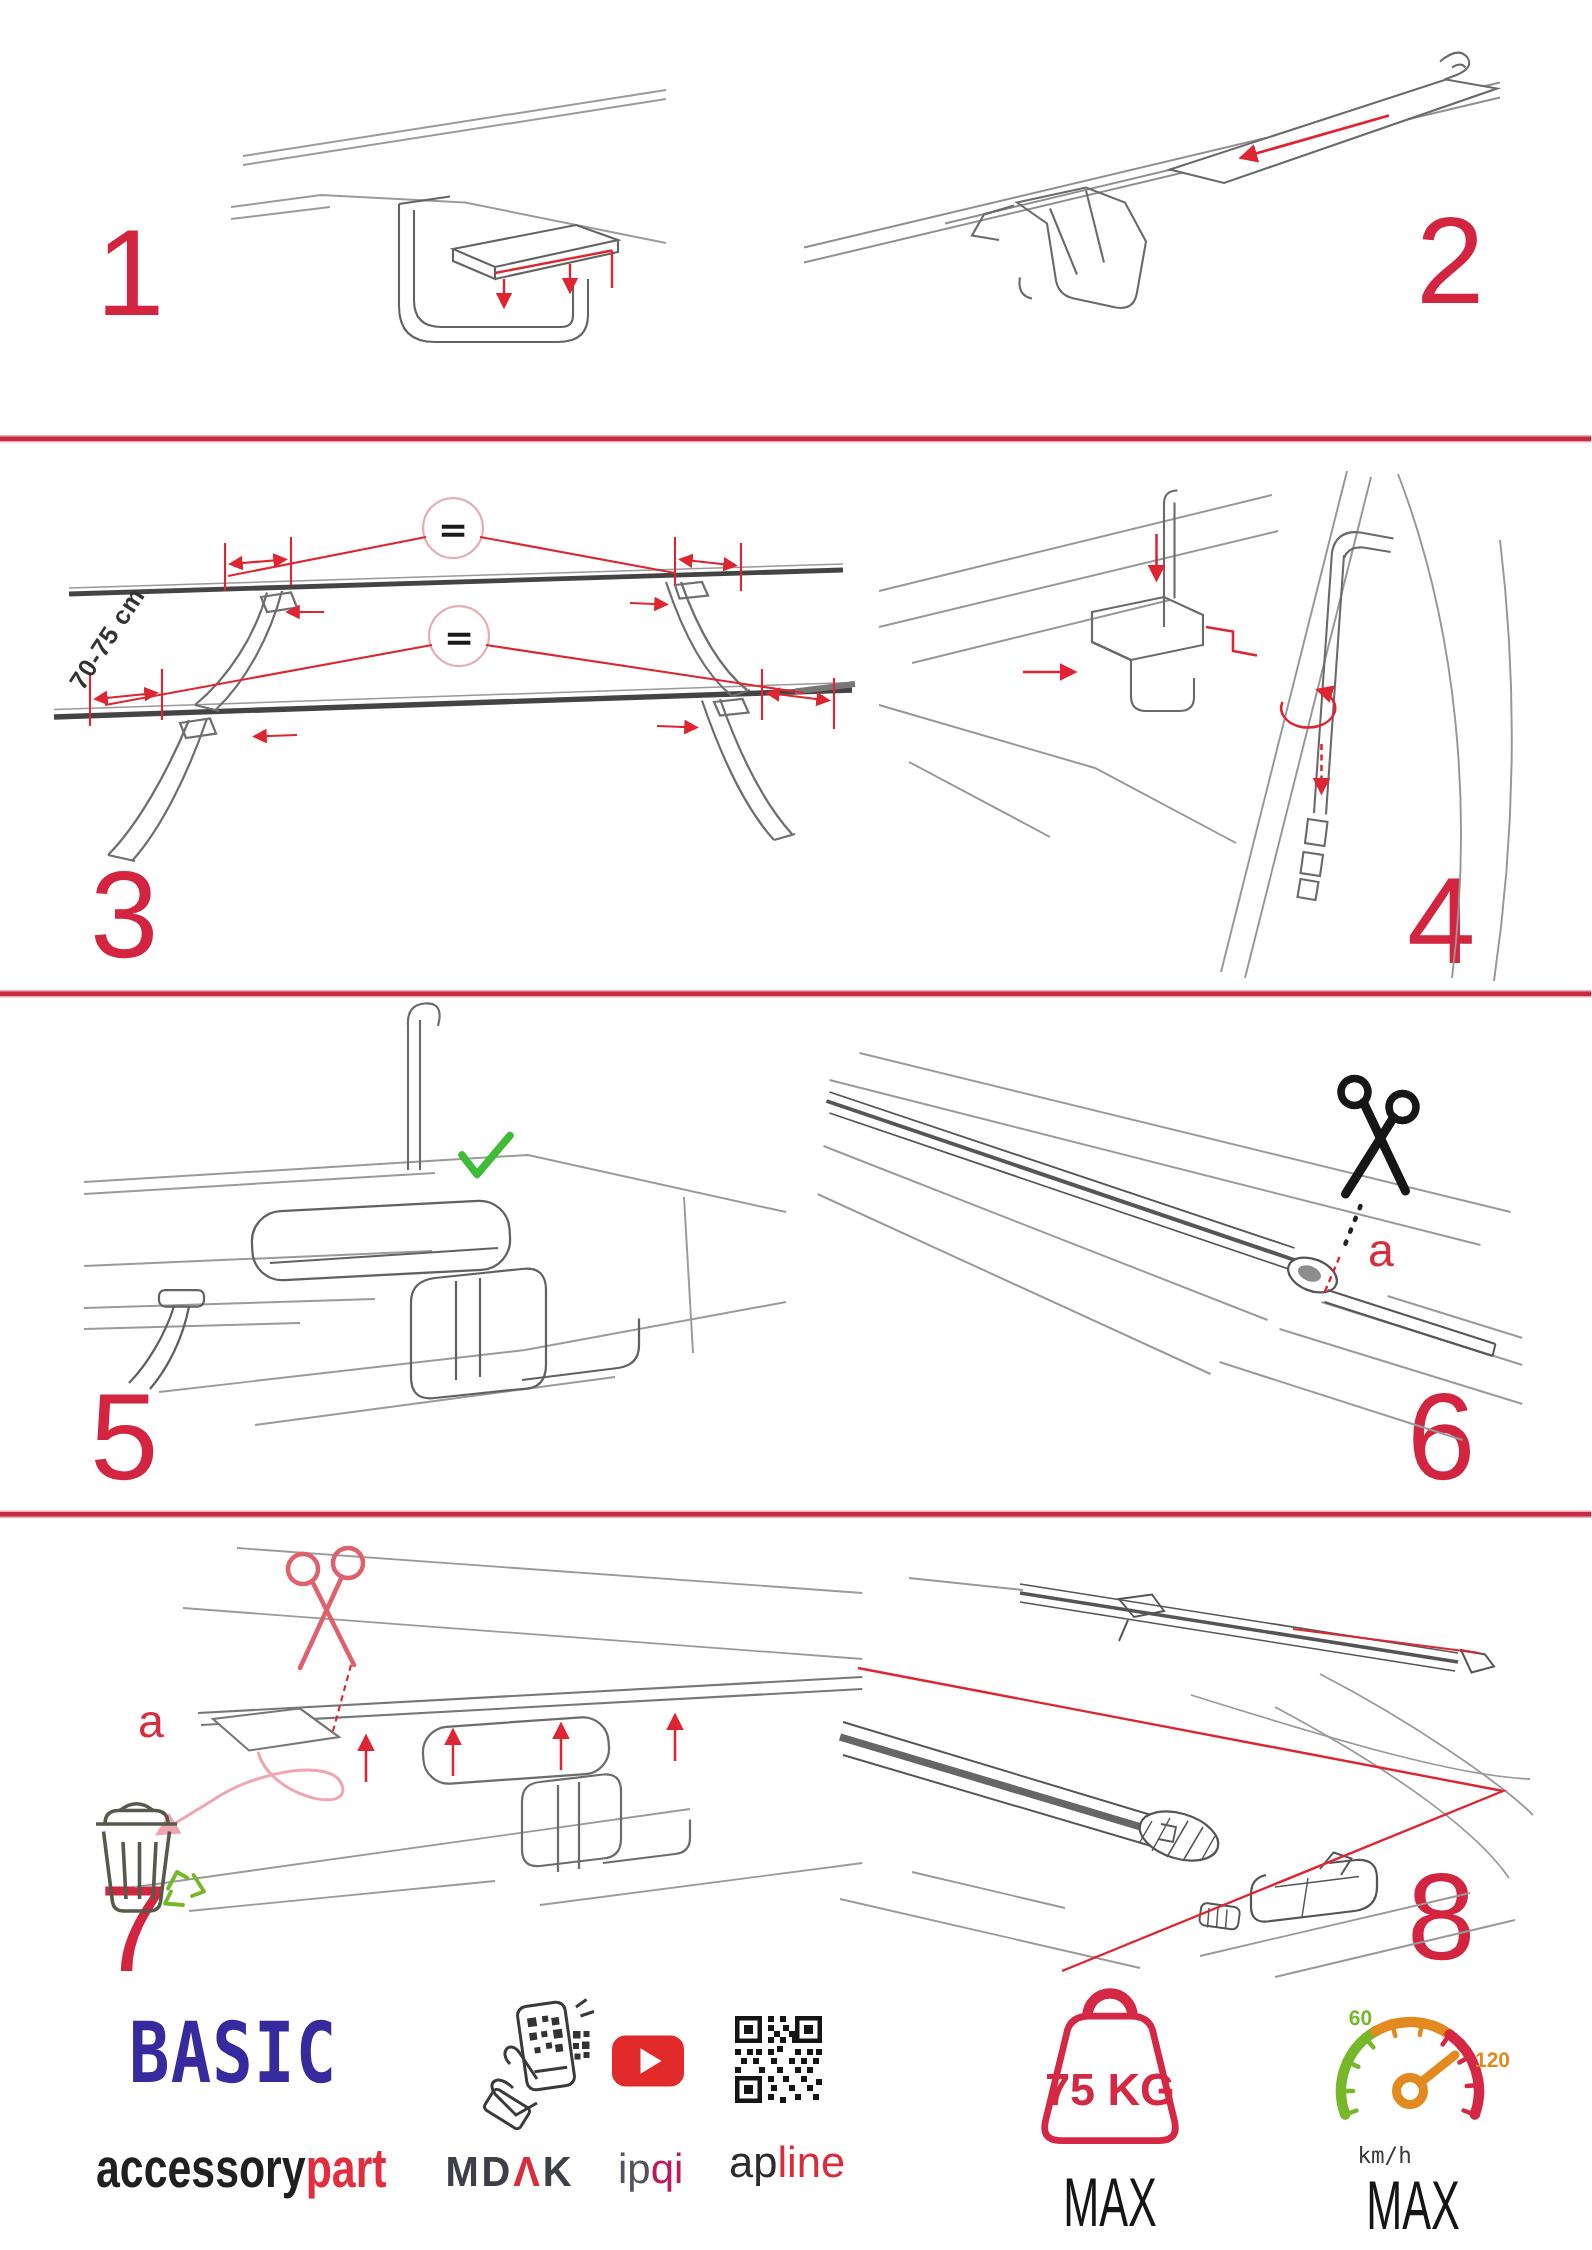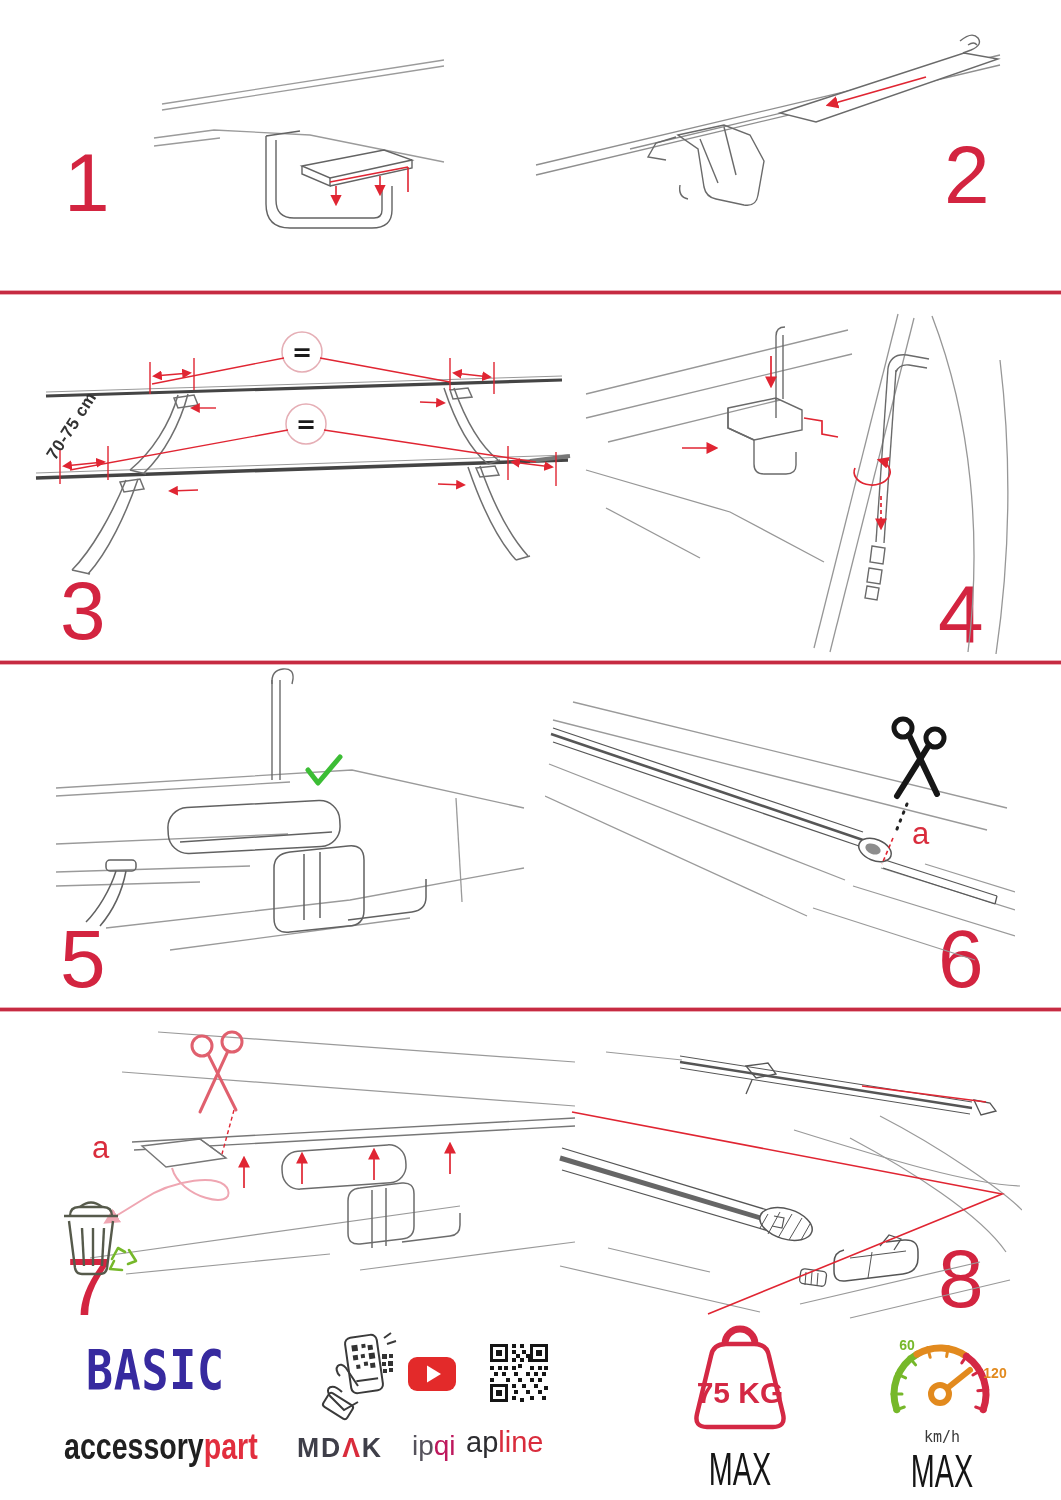--- a/index.html
+++ b/index.html
@@ -18,25 +18,25 @@
   .logo-basic{position:absolute;left:86px;top:1342px;color:#372a9f;font-size:56px;font-weight:bold;
       font-family:"DejaVu Sans Mono",monospace;letter-spacing:1px;transform:scaleX(.8);transform-origin:left top;line-height:1;}
   .logo-ap{position:absolute;left:64px;top:1428px;font-size:34px;font-weight:bold;color:#202020;
       transform:scale(.84,1.08);transform-origin:left top;line-height:1;white-space:nowrap;}
   .logo-ap .red{color:#e22e3e;}
   .logo-mdak{position:absolute;left:297px;top:1434px;font-size:28px;font-weight:bold;color:#3f3f49;
       letter-spacing:2px;transform:scaleX(.95);transform-origin:left top;line-height:1;}
   .logo-mdak .red{color:#d92c3c;}
   .logo-ipqi{position:absolute;left:412px;top:1432px;font-size:28px;color:#55525c;line-height:1;}
   .logo-ipqi .red{color:#be185d;}
-  .logo-apline{position:absolute;left:466px;top:1428px;font-size:29px;color:#2c2c30;line-height:1;}
+  .logo-apline{position:absolute;left:486px;top:1428px;font-size:29px;color:#2c2c30;line-height:1;}
   .logo-apline .red{color:#d92c3c;}
   .max{position:absolute;text-align:center;font-size:40px;color:#151515;line-height:1;
        transform:scale(.72,1.15);transform-origin:center top;}
-  .kmh{position:absolute;left:905px;top:1430px;width:74px;text-align:center;font-size:15px;color:#3a3a3a;
+  .kmh{position:absolute;left:905px;top:1430px;width:74px;text-align:left;font-size:15px;color:#3a3a3a;
        font-family:"DejaVu Sans Mono",monospace;line-height:1;}
 </style>
 </head>
 <body>
 
 <div class="page">
 
   <div class="sep" style="top:291px"></div>
   <div class="sep" style="top:661px"></div>
   <div class="sep" style="top:1008px"></div>

